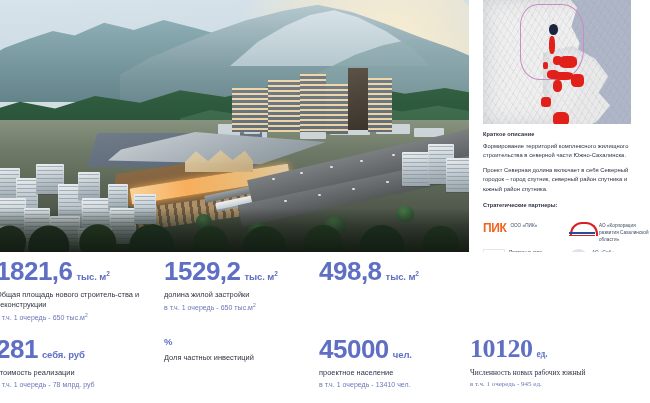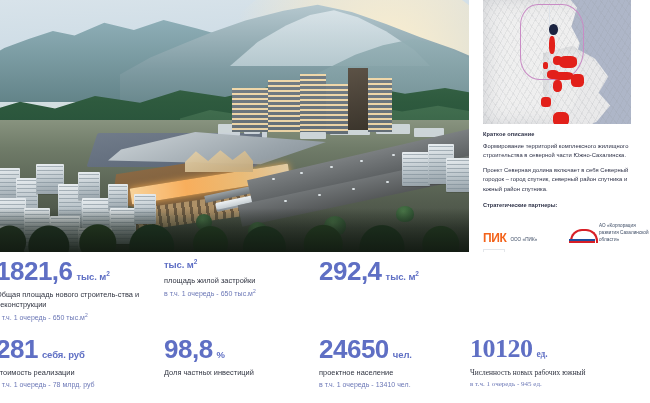--- a/index.html
+++ b/index.html
@@ -106,21 +106,21 @@
   .red{position:absolute;background:#e2201a;}
   .dot-dark{position:absolute;left:66px;top:24px;width:9px;height:11px;border-radius:48%;background:#1b2340;}
 
   .desc{position:absolute;left:14px;top:131px;width:162px;color:#2b2f45;}
   .desc-title{font-size:5.6px;font-weight:bold;letter-spacing:.1px;margin:0 0 4px 0;line-height:1.25;}
   .desc p{font-size:5.8px;line-height:1.62;margin:0 0 5px 0;letter-spacing:.05px;}
   .partners-title{font-size:5.6px;font-weight:bold;margin:8px 0 5px 0;}
 
   .partners{position:absolute;left:14px;top:222px;width:168px;}
   .prow{display:flex;gap:6px;margin-bottom:5px;}
-  .pcell{display:flex;align-items:flex-end;gap:4px;width:80px;}
+  .pcell{display:flex;align-items:flex-start;gap:4px;width:80px;}
   .plogo{flex:0 0 auto;}
   .plabel{font-size:4.6px;line-height:1.5;color:#3b4a63;padding-top:1px;letter-spacing:.05px;}
   .pik{font-size:12px;font-weight:bold;color:#f3631b;letter-spacing:-.4px;line-height:1;font-family:"Liberation Sans",sans-serif;}
   .korp{width:26px;height:15px;position:relative;}
   .korp .arc{position:absolute;left:1px;top:0;width:24px;height:12px;border:2.6px solid #d81f26;border-bottom:none;border-radius:12px 12px 0 0;}
   .korp .b1{position:absolute;left:0;bottom:3px;width:26px;height:1.6px;background:#1f4f9e;}
   .korp .b2{position:absolute;left:0;bottom:0.6px;width:26px;height:1.6px;background:#d81f26;}
   .gerb{width:20px;height:22px;position:relative;background:#fff;border:.5px solid #e3e6ea;}
   .gerb .fld{position:absolute;left:3px;top:2px;width:14px;height:18px;background:linear-gradient(180deg,#1f7fd0 0 55%,#1a6ab0 55% 100%);}
   .gerb .yel{position:absolute;left:6px;top:6px;width:8px;height:12px;background:#f3d222;border-radius:40% 40% 30% 30%;}
@@ -301,55 +301,55 @@
         <div class="num-line">
           <span class="num">1821,6</span>
           <span class="unit"><span>тыс. м</span><sup>2</sup></span>
         </div>
         <div class="lbl">Общая площадь нового строитель-ства и реконструкции</div>
         <div class="sub"><span>в т.ч. 1 очередь - 650 тыс.м</span><sup>2</sup></div>
       </div>
 
       <div class="cell" style="left:164px;width:155px;">
         <div class="num-line">
+          <span class="num">1529,2</span>
           <span class="unit"><span>тыс. м</span><sup>2</sup></span>
         </div>
-        <div class="lbl">площадь жилой застройки</div>
+        <div class="lbl">долина жилой застройки</div>
         <div class="sub"><span>в т.ч. 1 очередь - 650 тыс.м</span><sup>2</sup></div>
       </div>
 
       <div class="cell" style="left:319px;width:155px;">
         <div class="num-line">
-          <span class="num">292,4</span>
+          <span class="num">498,8</span>
           <span class="unit"><span>тыс. м</span><sup>2</sup></span>
         </div>
       </div>
     </div>
 
     <div class="srow srow2">
       <div class="cell" style="left:-4px;width:168px;">
         <div class="num-line">
           <span class="num">281</span>
           <span class="unit">себя. руб</span>
         </div>
         <div class="lbl">стоимость реализации</div>
         <div class="sub">в т.ч. 1 очередь - 78 млрд. руб</div>
       </div>
 
       <div class="cell" style="left:164px;width:150px;">
         <div class="num-line">
-          <span class="num">98,8</span>
           <span class="unit">%</span>
         </div>
         <div class="lbl">Доля частных инвестиций</div>
       </div>
 
       <div class="cell" style="left:319px;width:150px;">
         <div class="num-line">
-          <span class="num">24650</span>
+          <span class="num">45000</span>
           <span class="unit">чел.</span>
         </div>
         <div class="lbl">проектное население</div>
         <div class="sub">в т.ч. 1 очередь - 13410 чел.</div>
       </div>
 
       <div class="cell" style="left:470px;width:178px;font-family:Liberation Serif, serif;">
         <div class="num-line">
           <span class="num">10120</span>
           <span class="unit">ед.</span>

